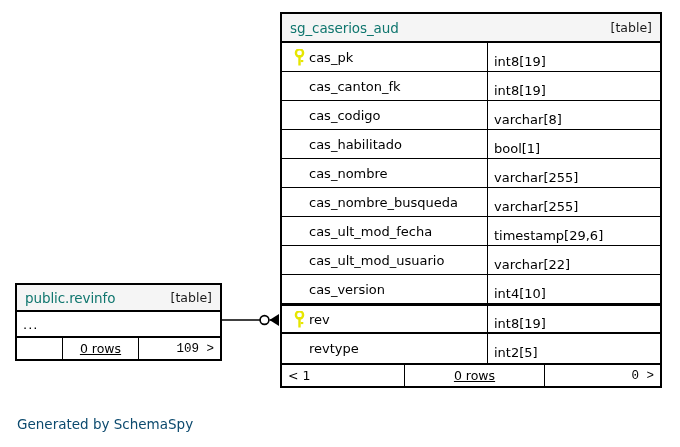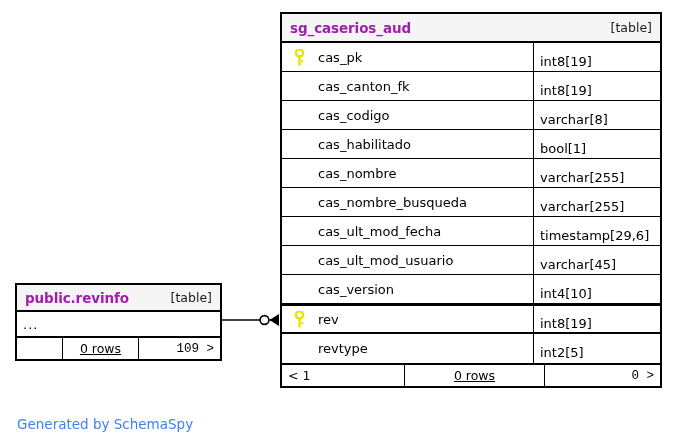--- a/index.html
+++ b/index.html
@@ -34,23 +34,23 @@
   .tbl-header {
     display: flex;
     align-items: center;
     justify-content: space-between;
     background: #f5f5f5;
     border-bottom: 2px solid #000000;
     box-sizing: border-box;
     padding: 0 8px;
   }
   .tbl-name {
-    font-weight: bold;
+    font-weight: normal;
     font-size: 13.5px;
-    color: #a21caf;
+    color: #0f766e;
     letter-spacing: -0.1px;
   }
   .tbl-kind {
     font-size: 12.5px;
     color: #1a1a1a;
   }
 
   .tbl-rows {
     display: block;
   }
@@ -131,21 +131,21 @@
   .foot-mid    { justify-content: center;      border-right: 1px solid #000000; text-decoration: underline; }
   .foot-right  { justify-content: flex-end;   padding-right: 6px; font-family: Liberation Mono, monospace; }
 
   
   #table-main {
     left: 280px;
     top: 12px;
     width: 382px;
   }
   #table-main .tbl-header { height: 29px; }
-  #table-main .col-name-cell { width: 252px; gap: 9px; }
+  #table-main .col-name-cell { width: 206px; }
   #table-main .foot-left  { width: 123px; }
   #table-main .foot-mid   { width: 140px; }
   #table-main .foot-right { flex: 1; }
 
   
   #table-related {
     left: 15px;
     top: 283px;
     width: 207px;
   }
@@ -175,21 +175,21 @@
     width: 60px;
     height: 24px;
   }
 
   
   #caption {
     position: absolute;
     left: 17px;
     top: 416px;
     font-size: 13.5px;
-    color: #3b82f6;
+    color: #0c4a6e;
     white-space: nowrap;
   }
 </style>
 </head>
 <body>
 
 <div id="canvas">
 
   <div class="table-box" id="table-main">
 
@@ -275,21 +275,21 @@
           <span class="col-type">timestamp[29,6]</span>
         </div>
       </div>
 
       <div class="col-row">
         <div class="col-name-cell">
           <span class="key-slot"></span>
           <span class="col-label">cas_ult_mod_usuario</span>
         </div>
         <div class="col-type-cell">
-          <span class="col-type">varchar[45]</span>
+          <span class="col-type">varchar[22]</span>
         </div>
       </div>
 
       <div class="col-row">
         <div class="col-name-cell">
           <span class="key-slot"></span>
           <span class="col-label">cas_version</span>
         </div>
         <div class="col-type-cell">
           <span class="col-type">int4[10]</span>

